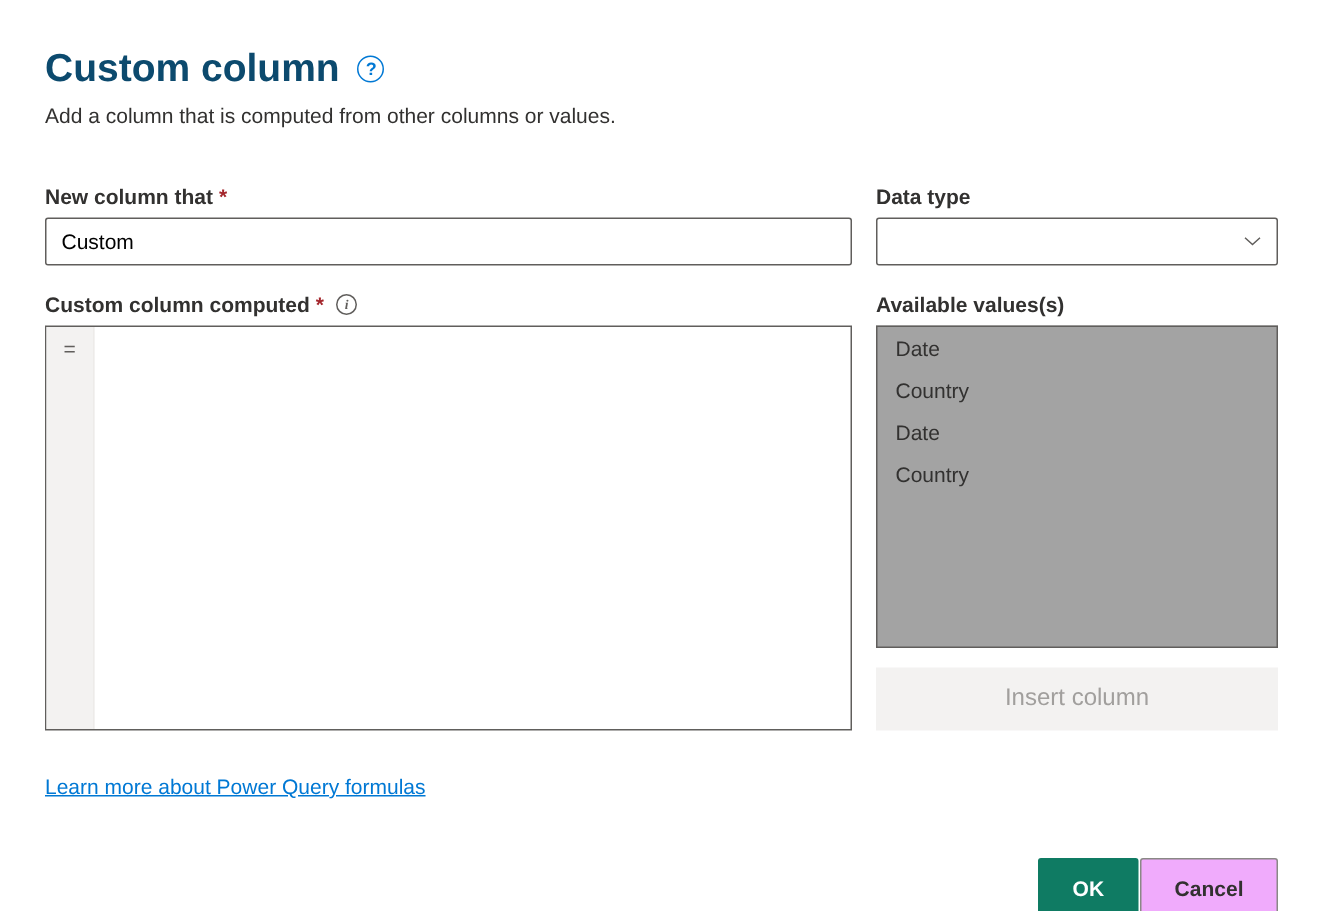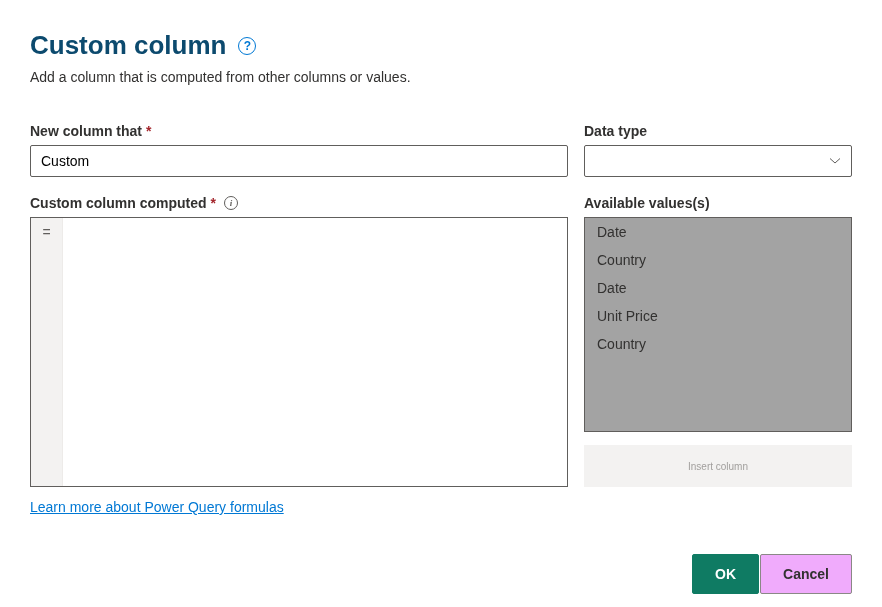--- a/index.html
+++ b/index.html
@@ -148,31 +148,31 @@
       font-size: 14px;
       color: #323130;
       cursor: pointer;
     }
     .insert-btn {
       width: 100%;
       height: 42px;
       margin-top: 13px;
       background: #f3f2f1;
       border: none;
-      font-size: 10px;
+      font-size: 16px;
       color: #a19f9d;
       cursor: default;
       font-family: inherit;
     }
     .learn-link {
       color: #0078d4;
       font-size: 14px;
       text-decoration: underline;
       display: inline-block;
-      margin-top: 12px;
+      margin-top: 29px;
     }
     .footer {
       display: flex;
       justify-content: flex-end;
       gap: 1px;
       margin-top: 38px;
     }
     .btn {
       height: 40px;
       padding: 0 22px;
@@ -239,21 +239,20 @@
       <a href="#" class="learn-link">Learn more about Power Query formulas</a>
     </div>
     <div class="form-col-right">
       <div class="field-label">
         <span>Available values(s)</span>
       </div>
       <div class="columns-box">
         <div class="column-item">Date</div>
         <div class="column-item">Country</div>
         <div class="column-item">Date</div>
-        <div class="column-item">Unit Price</div>
         <div class="column-item">Country</div>
       </div>
       <button class="insert-btn" disabled="">Insert column</button>
     </div>
   </div>
 
   <div class="footer">
     <button class="btn btn-primary">OK</button>
     <button class="btn btn-secondary">Cancel</button>
   </div>

